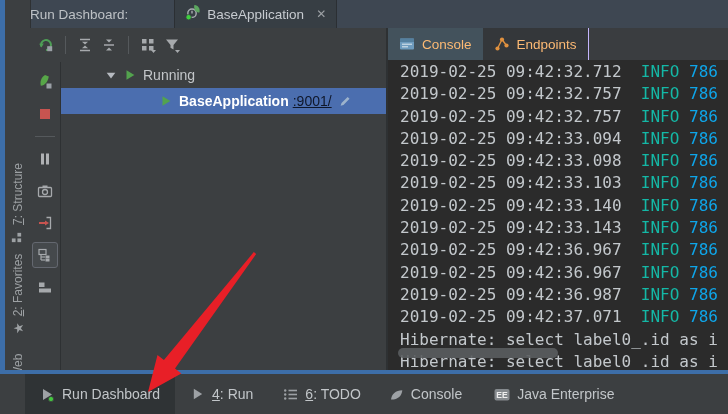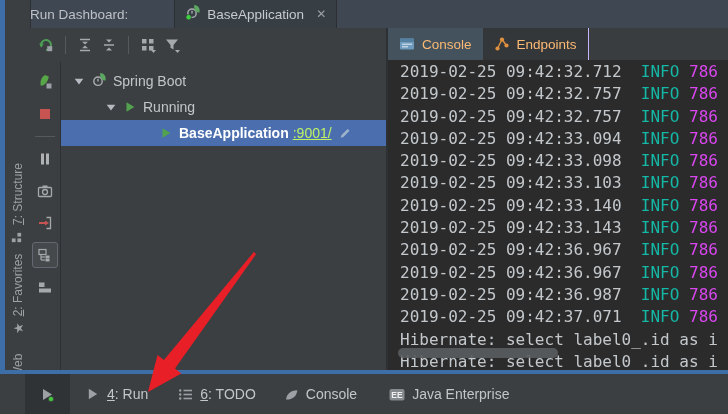--- a/index.html
+++ b/index.html
@@ -37,38 +37,38 @@
             border-right:1px solid #2e3133;display:flex;flex-direction:column;align-items:center;padding-top:4px;box-sizing:border-box;}
   .vbtn{width:24px;height:24px;display:flex;align-items:center;justify-content:center;margin:3px 0;cursor:pointer;border-radius:3px;border:1px solid transparent;}
   .vbtn.selected{background:#45494c;border:1px solid #646870;}
   .vsep{width:20px;height:1px;background:#55595c;margin:6px 0;}
 
   
   .tree{position:absolute;left:61px;top:62px;width:325px;height:312px;background:#3c3f41;font-size:14px;color:#c3c6c9;}
   .tree-row{height:26px;display:flex;align-items:center;gap:6px;cursor:pointer;white-space:nowrap;}
   .tree-row.selected{background:#4b6eaf;color:#ffffff;}
   .tree-row.selected .run-name{font-weight:bold;color:#ffffff;}
-  .port-link{color:#bef264;text-decoration:underline;cursor:pointer;}
+  .port-link{color:#0f172a;text-decoration:underline;cursor:pointer;}
   .indent1{padding-left:12px;} .indent2{padding-left:44px;} .indent3{padding-left:98px;}
 
   
   .vdivider{position:absolute;left:386px;top:28px;width:2px;height:346px;background:#2e3133;}
 
   
   .console-tabs{position:absolute;left:388px;top:28px;width:340px;height:32px;background:#3a3d40;display:flex;}
   .ctab{height:32px;display:flex;align-items:center;gap:7px;padding:0 11px;font-size:13.5px;color:#fdba74;cursor:pointer;background:#34373a;}
   .ctab.selected{background:#43525c;}
   .ctab.plain{border-right:1px solid #c4b5fd;}
 
   
   .console{position:absolute;left:388px;top:60px;width:340px;height:310px;background:#2b2b2b;
            font-family:"DejaVu Sans Mono",monospace;font-size:16px;line-height:22.3px;
            padding:1px 0 0 12px;box-sizing:border-box;overflow:hidden;white-space:pre;color:#c3c8cc;}
   .console .lvl{color:#14b8a6;}
-  .console .pid{color:#d946ef;}
+  .console .pid{color:#0ea5e9;}
   .hscroll{position:absolute;left:398px;top:348px;width:160px;height:10px;background:#5a5d5f;border-radius:5px;opacity:.9;cursor:pointer;}
 
   
   .statusbar{position:absolute;left:0;top:374px;width:728px;height:40px;background:#3c3f41;
              display:flex;align-items:center;font-size:14px;color:#c2c6c9;}
   .sb-item{display:flex;align-items:center;gap:7px;height:40px;padding:6px 6px;cursor:pointer;white-space:nowrap;}
   .sb-item u{text-decoration:underline;}
   .sb-item.selected{background:#2f3335;padding:0 15px;}
 
   .arrow-layer{position:absolute;left:0;top:0;width:728px;height:414px;pointer-events:none;z-index:50;}
@@ -210,33 +210,20 @@
     </div>
     <div class="vbtn">
       <svg class="ic" width="16" height="16" viewBox="0 0 16 16">
         <rect x="2" y="3.5" width="5.5" height="4.5" fill="#a6a9ac"></rect>
         <rect x="2" y="9.5" width="12" height="4" fill="#a6a9ac"></rect>
       </svg>
     </div>
   </div>
 
   <div class="tree">
-    <div class="tree-row indent1" style="margin-top:6px;">
-      <svg class="ic" width="12" height="12" viewBox="0 0 14 14">
-          <polygon points="2,4.5 12,4.5 7,11" fill="#b6bac0"></polygon>
-        </svg>
-      <span class="ic">
-        <svg width="16" height="16" viewBox="0 0 16 16">
-          <circle cx="7" cy="9.2" r="4.2" fill="none" stroke="#a9adb1" stroke-width="1.4"></circle>
-          <line x1="7" y1="6.8" x2="7" y2="9.4" stroke="#a9adb1" stroke-width="1.4"></line>
-          <path d="M10 1 C14 1.8 15.3 5.4 14.4 8.6 C10.8 8.4 8.7 6 9.2 1.2 Z" fill="#5ca75f"></path>
-        </svg>
-      </span>
-      <span>Spring Boot</span>
-    </div>
     <div class="tree-row indent2">
       <svg class="ic" width="12" height="12" viewBox="0 0 14 14">
           <polygon points="2,4.5 12,4.5 7,11" fill="#b6bac0"></polygon>
         </svg>
       <svg class="ic" width="14" height="14" viewBox="0 0 16 16">
           <polygon points="4,2.5 13,8 4,13.5" fill="#53a34e"></polygon>
         </svg>
       <span>Running</span>
     </div>
     <div class="tree-row indent3 selected">
@@ -279,20 +266,21 @@
   <div class="hscroll"></div>
 
   <div class="blue-bottom"></div>
 
   <div class="statusbar">
     <div class="sb-item selected" style="margin-left:25px;">
       <svg class="ic" width="15" height="15" viewBox="0 0 15 15">
         <polygon points="3,2 12,7.5 3,13" fill="#9da1a5"></polygon>
         <circle cx="11" cy="12" r="2.6" fill="#44c93f" stroke="#3c3f41" stroke-width="0.8"></circle>
       </svg>
+      <span>Run Dashboard</span>
     </div>
     <div class="sb-item" style="margin-left:10px;">
       <svg class="ic" width="14" height="14" viewBox="0 0 15 15">
           <polygon points="3,2 12,7.5 3,13" fill="#9da1a5"></polygon>
         </svg>
       <span><u>4</u><span>: Run</span></span>
     </div>
     <div class="sb-item" style="margin-left:18px;">
       <svg class="ic" width="15" height="15" viewBox="0 0 15 15">
         <circle cx="2.2" cy="3.5" r="1.2" fill="#9da1a5"></circle>

